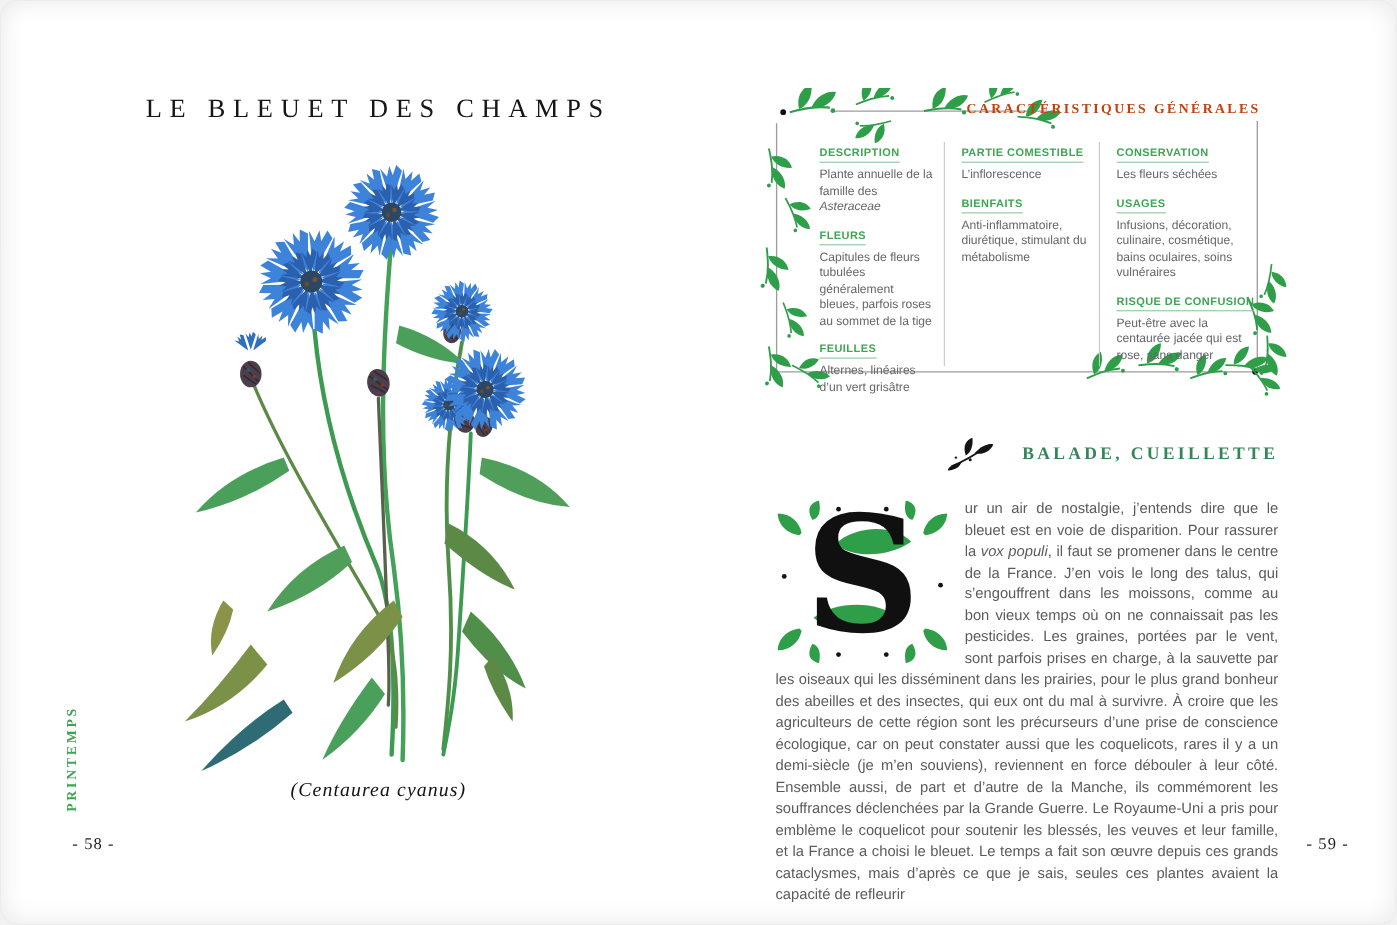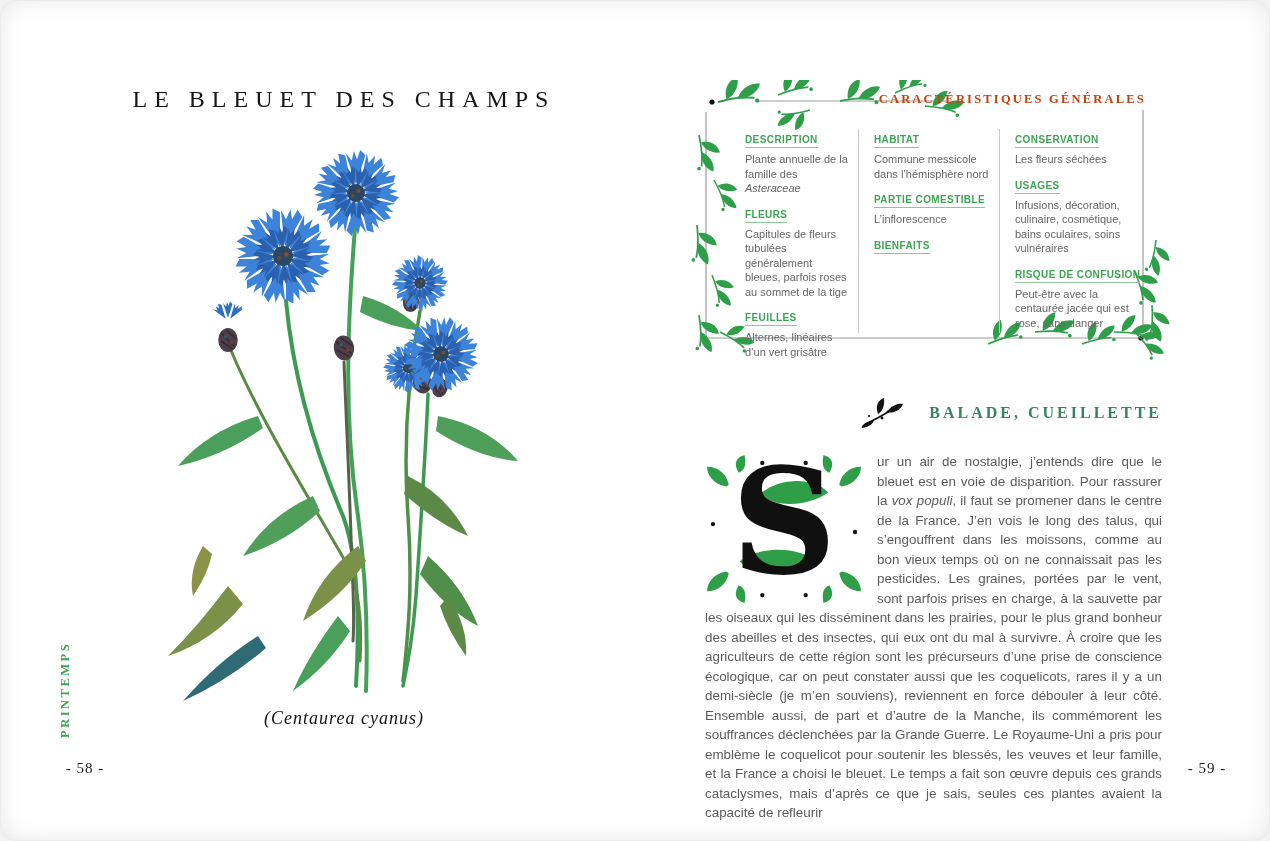--- a/index.html
+++ b/index.html
@@ -219,29 +219,26 @@
           <span class="info-label">FLEURS</span>
           <div class="info-text"><span>Capitules de fleurs tubulées généralement bleues, parfois roses au sommet de la tige</span></div>
         </div>
         <div class="info-item">
           <span class="info-label">FEUILLES</span>
           <div class="info-text"><span>Alternes, linéaires d’un vert grisâtre</span></div>
         </div>
       </div>
       <div class="info-col c2">
         <div class="info-item">
-          <span class="info-label">HABITAT</span>
-          <div class="info-text"><span>Commune messicole dans l’hémisphère nord</span></div>
-        </div>
-        <div class="info-item">
           <span class="info-label">PARTIE COMESTIBLE</span>
           <div class="info-text"><span>L’inflorescence</span></div>
         </div>
         <div class="info-item">
           <span class="info-label">BIENFAITS</span>
+          <div class="info-text"><span>Anti-inflammatoire, diurétique, stimulant du métabolisme</span></div>
         </div>
       </div>
       <div class="info-col c3">
         <div class="info-item">
           <span class="info-label">CONSERVATION</span>
           <div class="info-text"><span>Les fleurs séchées</span></div>
         </div>
         <div class="info-item">
           <span class="info-label">USAGES</span>
           <div class="info-text"><span>Infusions, décoration, culinaire, cosmétique, bains oculaires, soins vulnéraires</span></div>

